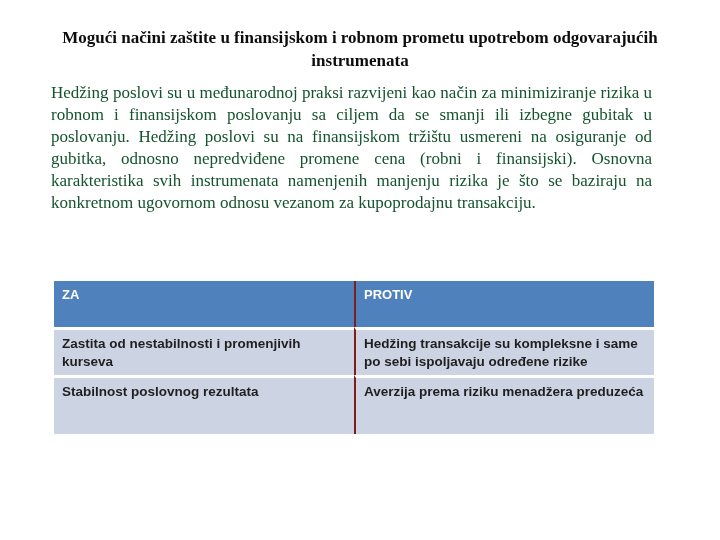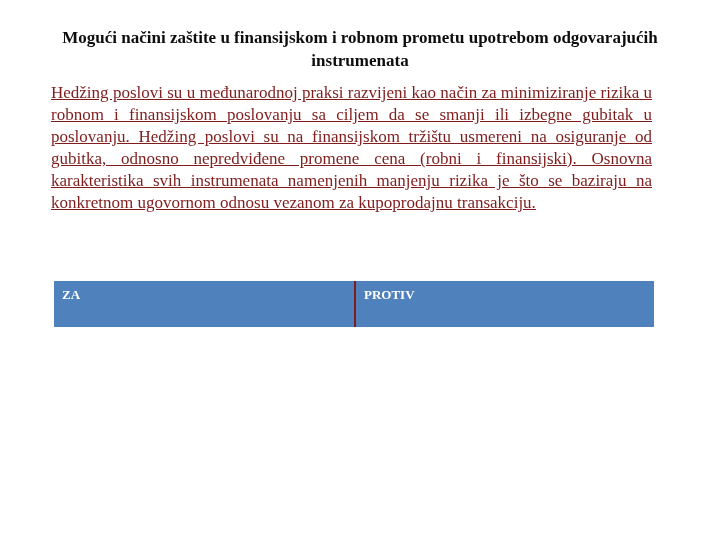--- a/index.html
+++ b/index.html
@@ -20,32 +20,31 @@
     font-size:17px;
     line-height:23px;
     color:#0d0d0d;
   }
   .body-text {
     position:absolute;
     top:82px; left:51px; width:601px;
     font-family:"Liberation Serif", serif;
     font-size:17px;
     line-height:22px;
-    color:#7f1d1d;
+    color:#14532d;
     text-align:justify;
-    text-decoration:underline;
   }
   .body-text p { margin-bottom:7px; }
   .za-protiv-table {
     position:absolute;
     top:281px; left:54px; width:600px;
     border-collapse:separate;
     border-spacing:0;
     table-layout:fixed;
-    font-family:Liberation Serif, serif;
+    font-family:Liberation Sans, sans-serif;
   }
   .za-protiv-table th, .za-protiv-table td {
     vertical-align:top;
     text-align:left;
     padding:5px 8px 4px 8px;
     font-weight:bold;
     font-size:13.5px;
     line-height:18px;
   }
   .za-protiv-table th {
@@ -77,16 +76,24 @@
   </div>
 
   <table class="za-protiv-table">
     <thead>
       <tr>
         <th class="col-za">ZA</th>
         <th class="col-protiv">PROTIV</th>
       </tr>
     </thead>
     <tbody>
+      <tr class="row-odd r1">
+        <td class="col-za">Zastita od nestabilnosti i promenjivih kurseva</td>
+        <td class="col-protiv">Hedžing transakcije su kompleksne i same po sebi ispoljavaju određene rizike</td>
+      </tr>
+      <tr class="row-odd r3">
+        <td class="col-za">Stabilnost poslovnog rezultata</td>
+        <td class="col-protiv">Averzija prema riziku menadžera preduzeća</td>
+      </tr>
     </tbody>
   </table>
 
 </div>
 
 </body></html>

